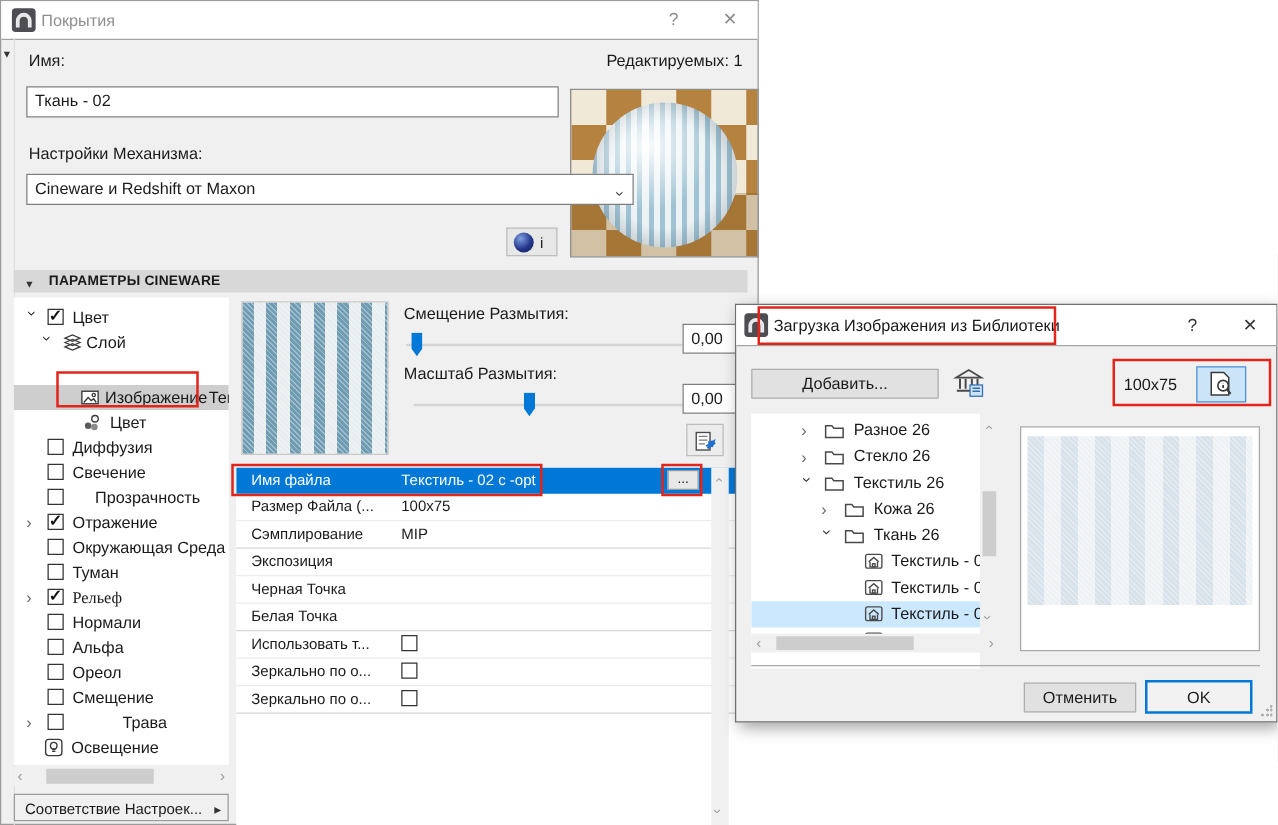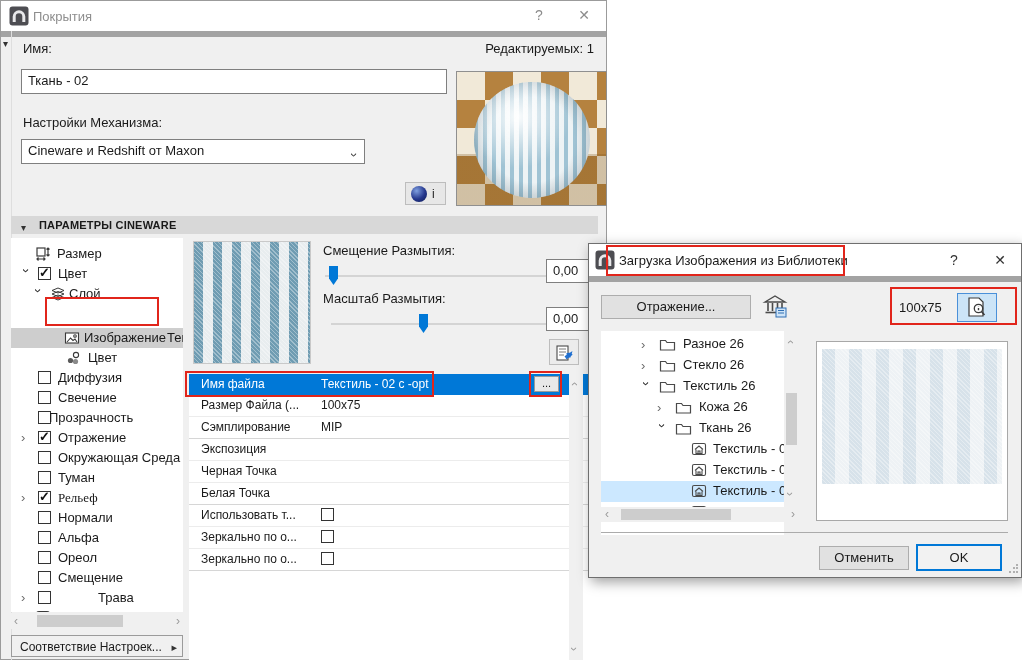--- a/index.html
+++ b/index.html
@@ -1,21 +1,21 @@
 <!DOCTYPE html>
 <html><head>
 <meta charset="utf-8">
 <style>
   html,body{margin:0;padding:0;}
   body{width:1022px;height:660px;position:relative;overflow:hidden;background:#fff;
        font-family:"Liberation Sans",sans-serif;color:#1a1a1a;-webkit-font-smoothing:antialiased;}
   .abs{position:absolute;box-sizing:border-box;}
   
   .dialog{position:absolute;box-sizing:border-box;background:#f0f0f0;border:1px solid #9b9b9b;}
-  .titlebar{position:absolute;left:0;top:0;right:0;height:30px;background:#fff;border-bottom:6px solid #a3a3a3;}
+  .titlebar{position:absolute;left:0;top:0;right:0;height:30px;background:#fff;border-bottom:1px solid #a3a3a3;}
   .titlebar .ttl{position:absolute;left:32px;top:8px;font-size:13px;}
   .ttl.inactive{color:#8e8e8e;}
   .capbtn{position:absolute;top:6px;width:26px;height:18px;text-align:center;font-size:14px;color:#555;cursor:default;}
   
   .input,.select{background:#fff;border:1px solid #7f7f7f;font-size:13px;line-height:22px;padding:0 6px;white-space:nowrap;overflow:hidden;}
   .btn{background:#e1e1e1;border:1px solid #adadad;font-size:13px;text-align:center;}
   .chev{display:inline-block;transform:rotate(90deg);font-size:13px;color:#444;}
   .chev::before{content:"\203A";}
   .exp{position:absolute;top:2px;width:10px;font-size:13px;color:#6b6b6b;}
   .exp.closed::before{content:"\203A";}
@@ -101,46 +101,36 @@
 
   <div class="abs" style="left:22px;top:40px;font-size:13px;">Имя:</div>
   <div class="abs input" style="left:20px;top:68px;width:426px;height:25px;">Ткань - 02</div>
   <div class="abs" style="top:40px;right:12px;font-size:13px;">Редактируемых: 1</div>
 
   <div class="abs checker-room" style="left:455px;top:70px;width:151px;height:135px;border:1px solid #8f8f8f;overflow:hidden;">
     <div class="sphere"></div>
   </div>
 
   <div class="abs" style="left:22px;top:114px;font-size:13px;">Настройки Механизма:</div>
-  <div class="abs select" style="left:20px;top:138px;width:344px;height:25px;">
+  <div class="abs select" style="left:20px;top:138px;width:486px;height:25px;">
     <span>Cineware и Redshift от Maxon</span>
     <span class="chev" style="position:absolute;right:8px;top:4px;"></span>
   </div>
 
   <div class="abs btn" style="left:404px;top:181px;width:41px;height:23px;border-color:#bdbdbd;background:#e7e7e7;">
     <span class="abs" style="left:5px;top:3px;width:16px;height:16px;border-radius:50%;background:radial-gradient(circle at 35% 30%,#7f9fe0 0%,#24368c 55%,#0c1850 100%);"></span>
     <span class="abs" style="left:26px;top:4px;font-size:12px;color:#222;">i</span>
   </div>
 
   <div class="abs" style="left:10px;top:215px;width:587px;height:18px;background:#d8d8d8;">
     <span class="abs tri-down" style="left:10px;top:1px;"></span>
     <span class="abs" style="left:28px;top:3px;font-size:11px;font-weight:bold;letter-spacing:.2px;">ПАРАМЕТРЫ CINEWARE</span>
   </div>
 
   <div class="abs" style="left:10px;top:237px;width:172px;height:374px;background:#fff;overflow:hidden;padding-top:6px;">
-    <div class="trow">
-      <span class="ticon" style="left:24px;">
-          <svg width="16" height="16" viewBox="0 0 16 16" fill="none" stroke="#3a3a3a" stroke-width="1.2">
-            <rect x="2" y="2" width="8" height="8"></rect>
-            <path d="M13 2 v8 M11.5 3.5 13 2l1.5 1.5 M11.5 8.5 13 10l1.5-1.5"></path>
-            <path d="M2 13 h8 M3.5 11.5 2 13l1.5 1.5 M8.5 11.5 10 13l-1.5 1.5"></path>
-          </svg>
-        </span>
-      <span class="tlabel" style="left:46px;">Размер</span>
-    </div>
     <div class="trow">
       <span class="exp open" style="left:10px;"></span>
       <span class="cb on" style="left:27px;"></span>
       <span class="tlabel" style="left:47px;">Цвет</span>
     </div>
     <div class="trow">
       <span class="exp open" style="left:22px;"></span>
       <span class="ticon" style="left:39px;">
           <svg width="16" height="16" viewBox="0 0 16 16" fill="none" stroke="#3a3a3a" stroke-width="1">
             <path d="M2 4.5 8 2l6 2.5L8 7z"></path>
@@ -174,21 +164,21 @@
     <div class="trow">
       <span class="cb" style="left:27px;"></span>
       <span class="tlabel" style="left:47px;">Диффузия</span>
     </div>
     <div class="trow">
       <span class="cb" style="left:27px;"></span>
       <span class="tlabel" style="left:47px;">Свечение</span>
     </div>
     <div class="trow">
       <span class="cb" style="left:27px;"></span>
-      <span class="tlabel" style="left:38px;text-align:center;">Прозрачность</span>
+      <span class="tlabel" style="left:65px;text-align:center;">Прозрачность</span>
     </div>
     <div class="trow">
       <span class="exp closed" style="left:10px;"></span>
       <span class="cb on" style="left:27px;"></span>
       <span class="tlabel" style="left:47px;">Отражение</span>
     </div>
     <div class="trow">
       <span class="cb" style="left:27px;"></span>
       <span class="tlabel" style="left:47px;">Окружающая Среда</span>
     </div>
@@ -325,21 +315,21 @@
           <rect x="0.5" y="0.5" width="19" height="19" rx="3" fill="#4d4d52"></rect>
           <path d="M5.2 16 V10.6 a4.8 4.8 0 0 1 9.6 0 V16" stroke="#e8e8ea" stroke-width="3" fill="none"></path>
         </svg>
     </span>
     <span class="ttl" style="left:30px;top:9px;">Загрузка Изображения из Библиотеки</span>
     <span class="capbtn" style="left:352px;top:8px;color:#333;">?</span>
     <span class="capbtn" style="left:398px;top:8px;color:#333;">✕</span>
   </div>
 
   <div class="abs btn" style="left:12px;top:51px;width:150px;height:24px;line-height:22px;">
-    <span>Отражение...</span>
+    <span>Добавить...</span>
   </div>
 
   <span class="abs" style="left:172px;top:48px;width:28px;height:28px;">
     <svg width="28" height="28" viewBox="0 0 28 28">
         <path d="M4 10 14 4l10 6z" fill="none" stroke="#4a4a4a" stroke-width="1.4"></path>
         <path d="M7 11v8M11.5 11v8M16.5 11v8M21 11v8" stroke="#4a4a4a" stroke-width="1.6"></path>
         <path d="M4.5 20.5h19" stroke="#4a4a4a" stroke-width="1.6"></path>
         <rect x="15" y="16" width="10" height="9" fill="#cfe4f7" stroke="#2f6fb4" stroke-width="1"></rect>
         <path d="M17 18.5h6M17 21h6" stroke="#2f6fb4" stroke-width="1.2"></path>
       </svg>

